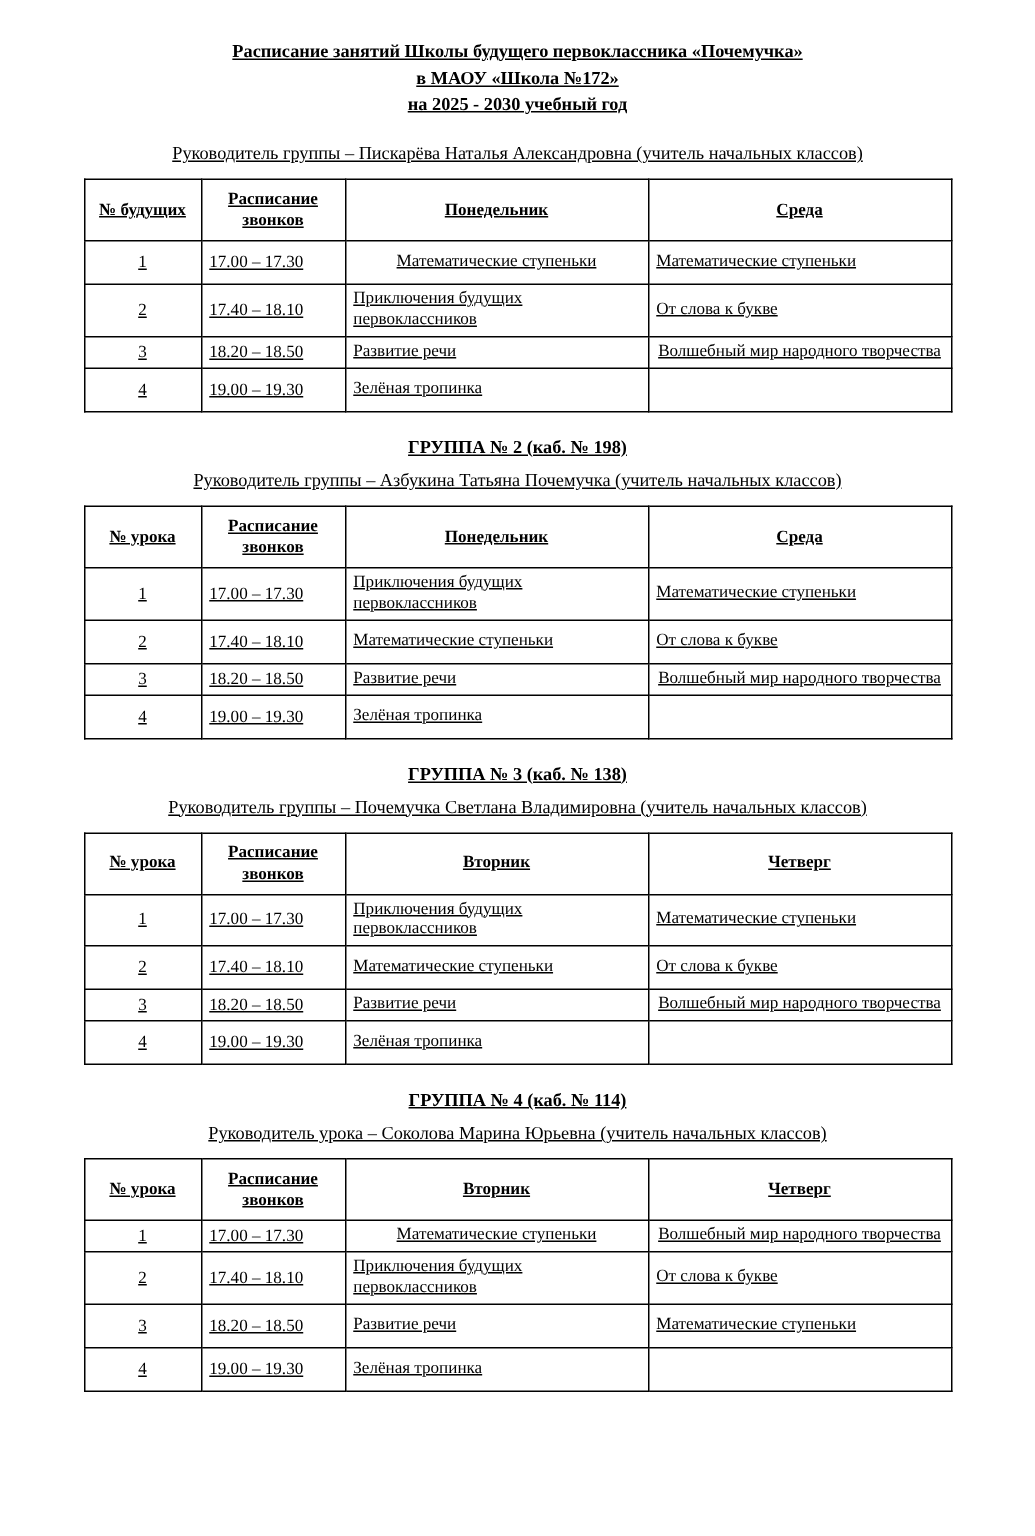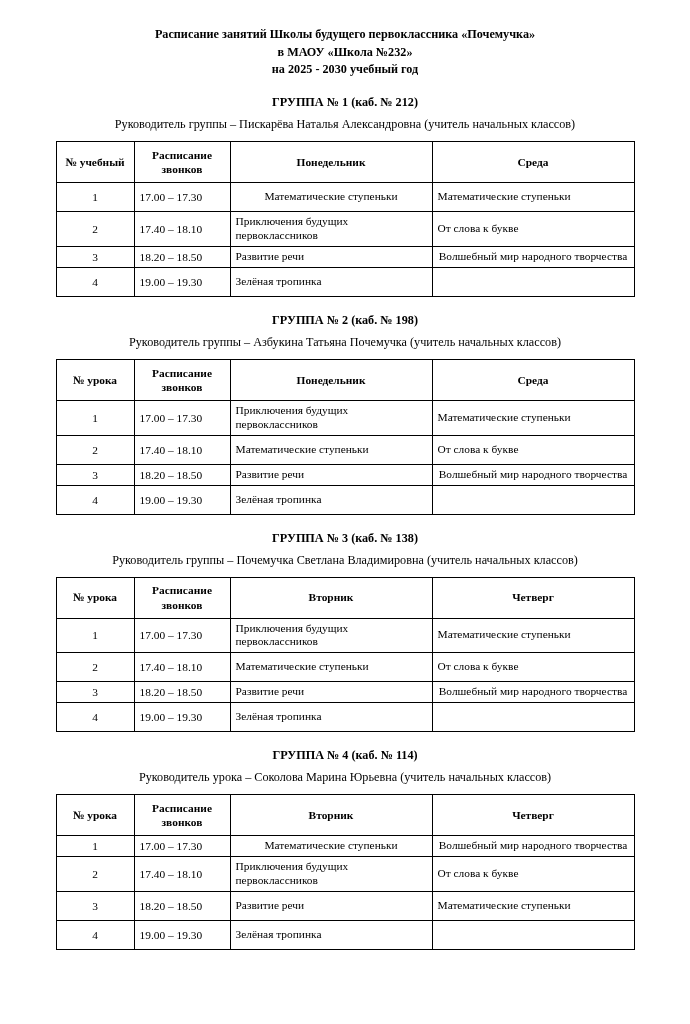--- a/index.html
+++ b/index.html
@@ -10,20 +10,21 @@
   body {
     width: 690px;
     min-height: 1024px;
     font-family: "Liberation Serif", serif;
     color: #000000;
   }
   .page {
     width: 690px;
     box-sizing: border-box;
     padding: 26px 28px 30px 28px;
+    text-decoration: underline;
   }
   .doc-title {
     text-align: center;
     font-weight: bold;
     font-size: 12.2px;
     line-height: 1.45;
   }
   .doc-title div {
     white-space: nowrap;
   }
@@ -80,37 +81,36 @@
   .r1 td { height: 22px; }
   .spacer-bottom { height: 10px; }
 </style>
 </head>
 <body>
 
 <div class="page">
 
   <div class="doc-title">
     <div>Расписание занятий Школы будущего первоклассника «Почемучка»</div>
-    <div>в МАОУ «Школа №232»</div>
+    <div>в МАОУ «Школа №172»</div>
     <div>на 2025 - 2030 учебный год</div>
   </div>
 
   <div class="group-block">
-    <div class="group-heading">ГРУППА № 1 (каб. № 212)</div>
     <div class="group-leader">Руководитель группы – Пискарёва Наталья Александровна (учитель начальных классов)</div>
     <table class="schedule">
       <colgroup>
         <col class="col-num">
           <col class="col-bell">
           <col class="col-day1">
           <col class="col-day2">
       </colgroup>
       <thead>
         <tr>
-          <th>№ учебный</th>
+          <th>№ будущих</th>
           <th>Расписание звонков</th>
           <th>Понедельник</th>
           <th>Среда</th>
         </tr>
       </thead>
       <tbody>
         <tr class="r1">
           <td class="c-num">1</td>
           <td class="c-bell">17.00 – 17.30</td>
           <td class="c-day center">Математические ступеньки</td>

